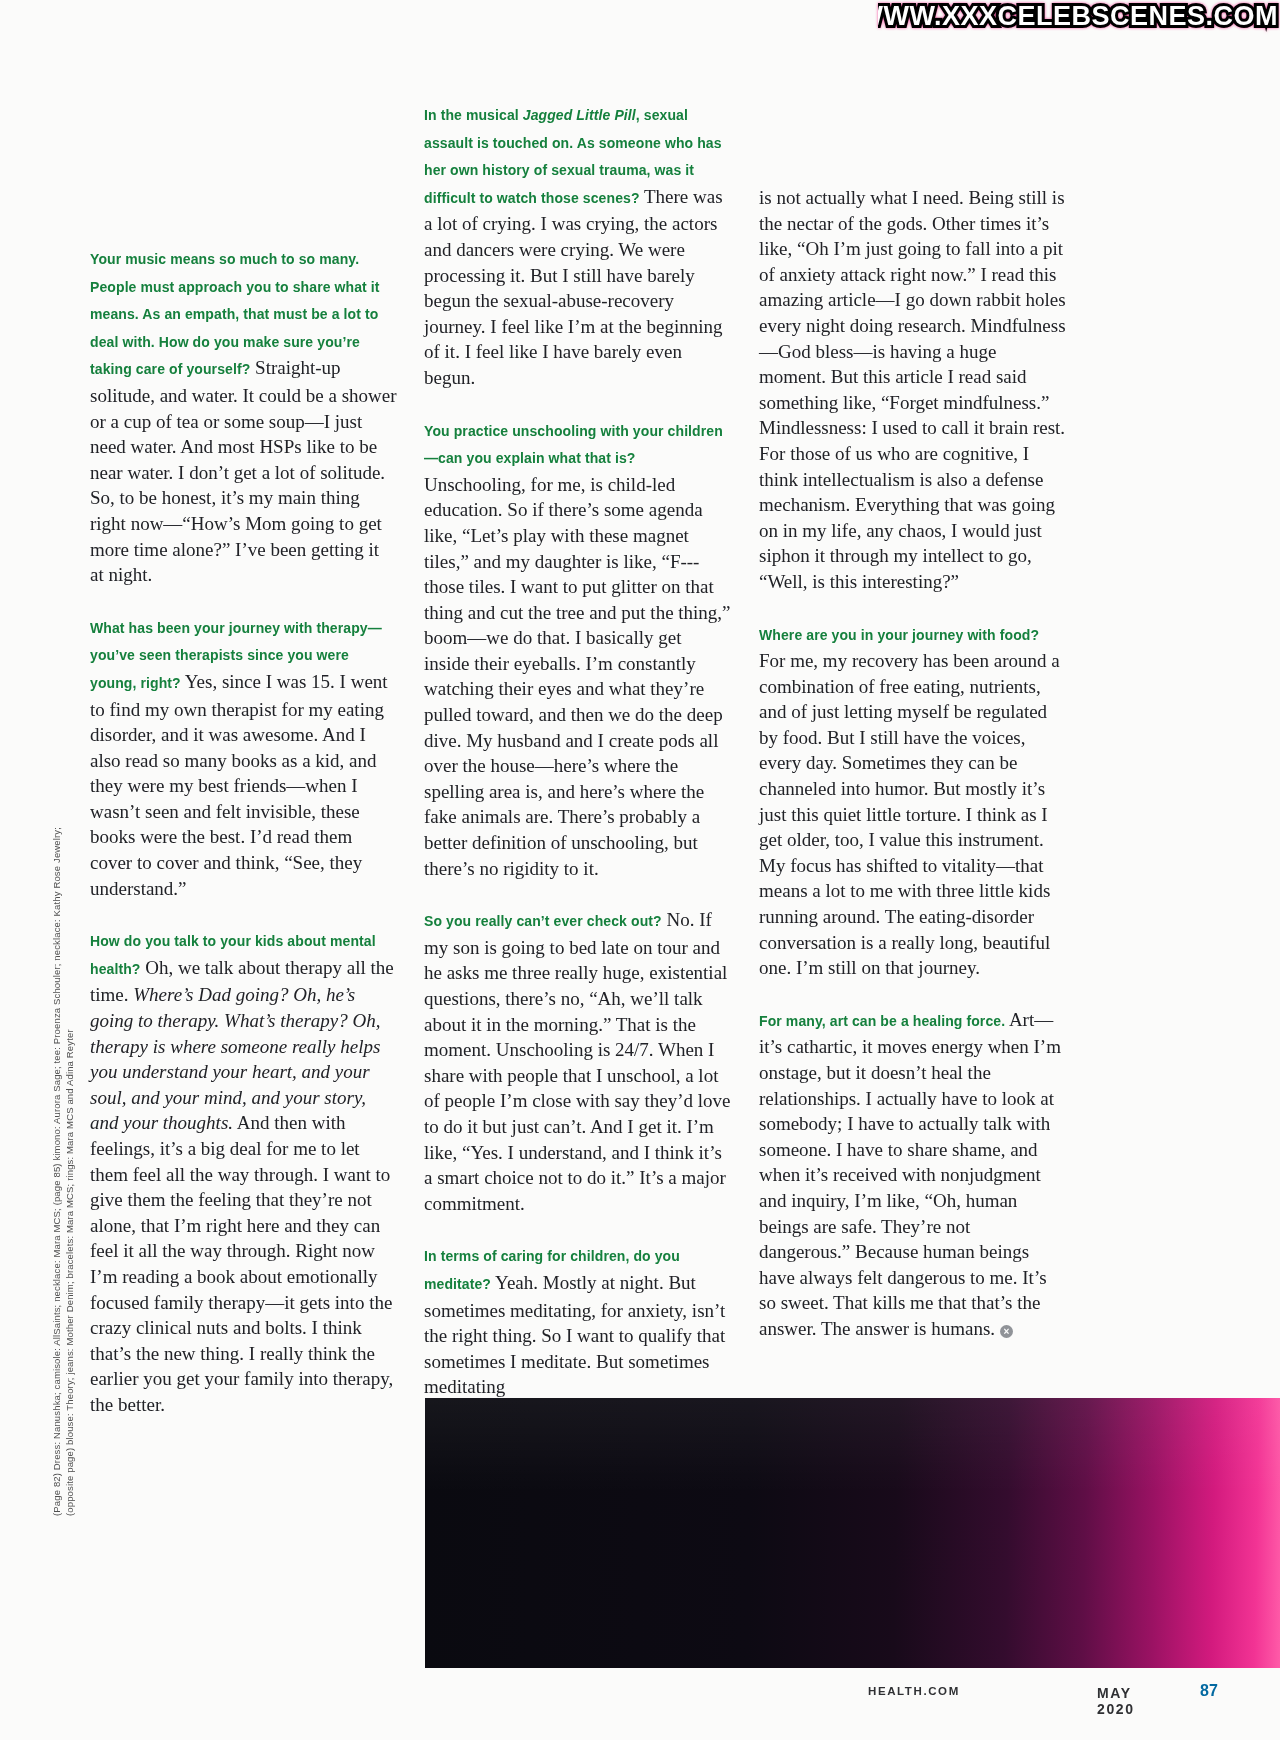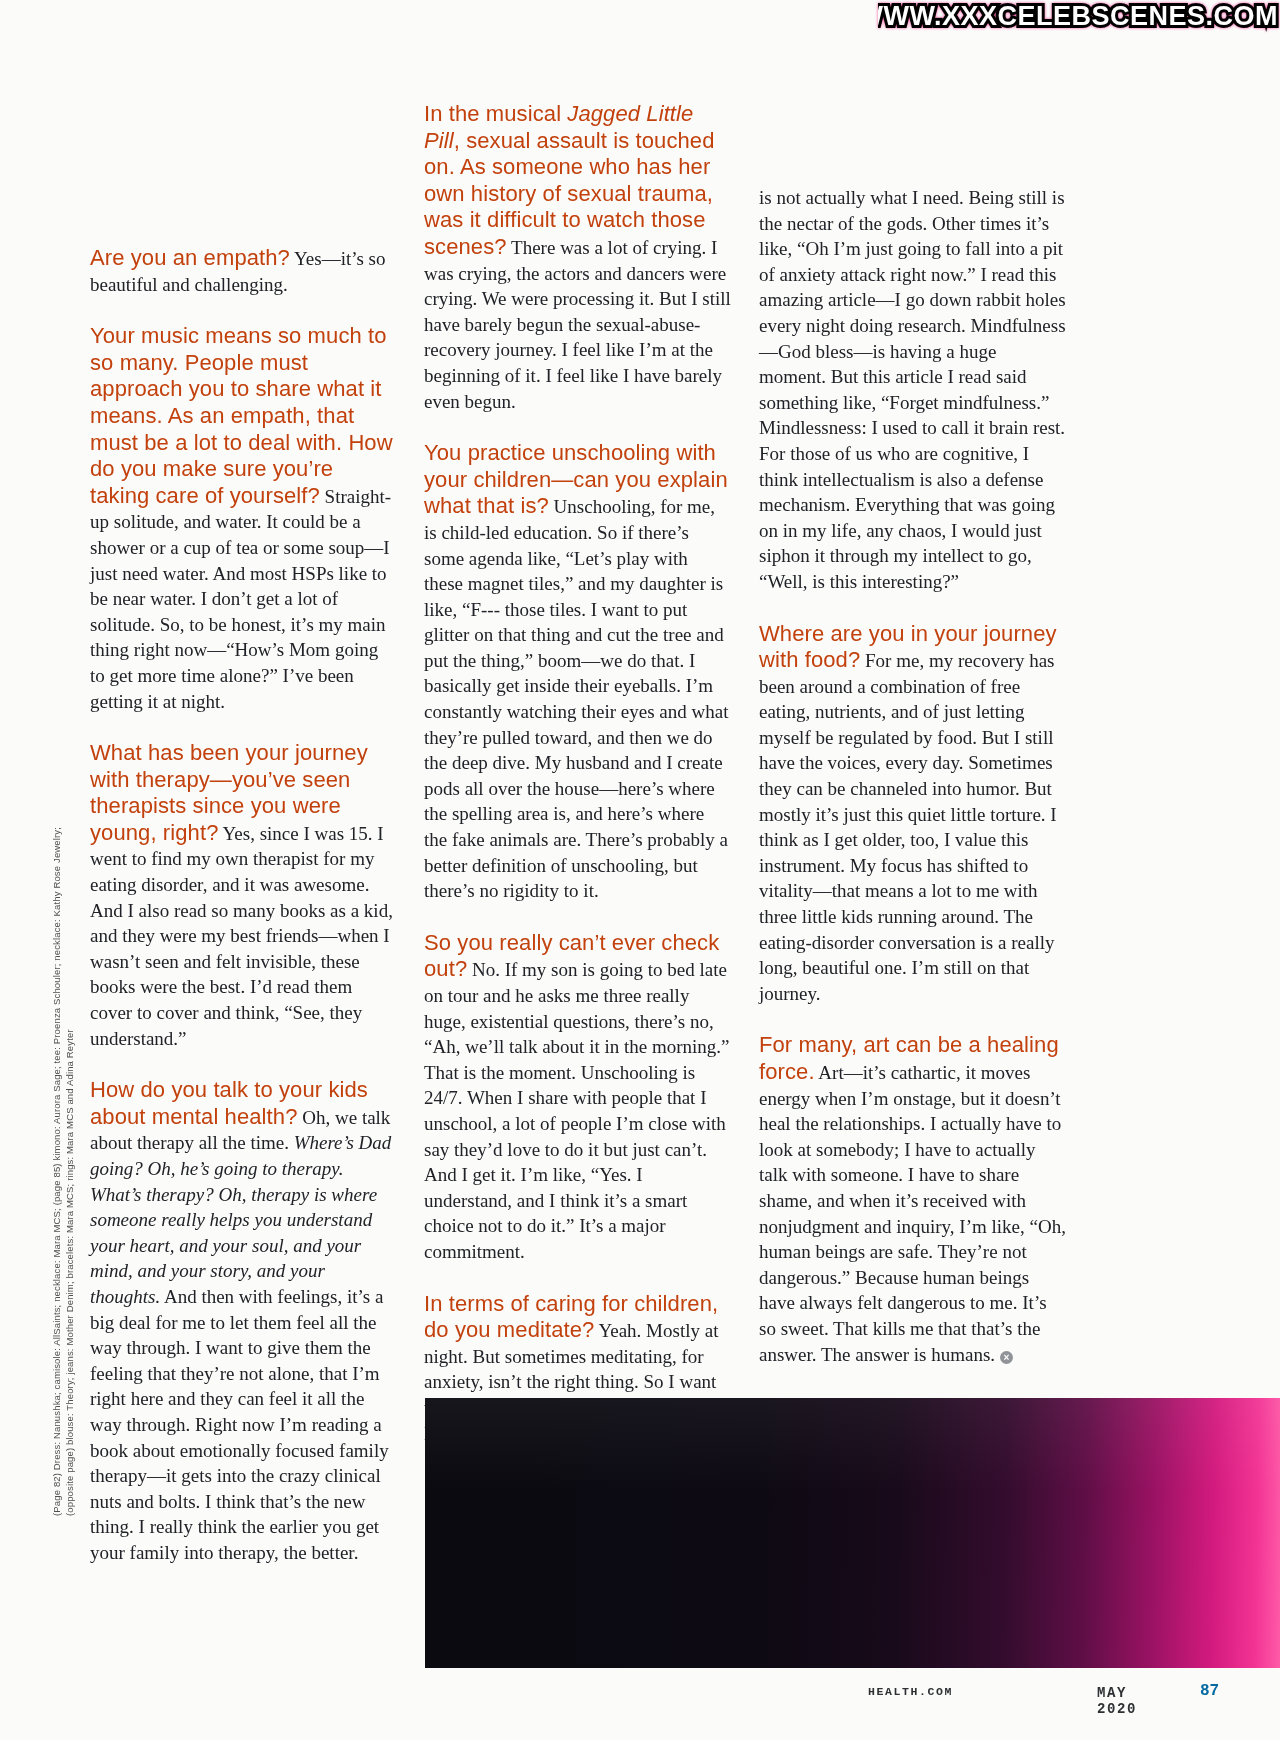--- a/index.html
+++ b/index.html
@@ -13,22 +13,22 @@
   .watermark-svg text { font-family:"Liberation Sans", sans-serif; font-weight:800; font-size:27px;
     letter-spacing:0.5px; fill:#ffffff; stroke:#000000; stroke-width:6px; paint-order:stroke fill; }
 
   
   .column { position:absolute; width:307px; color:#212227; font-size:19px; line-height:25.6px;
     text-align:left; }
   #col1 { left:90px;  top:245px; }
   #col2 { left:424px; top:101px; }
   #col3 { left:759px; top:185px; }
   .block { margin-bottom:26px; }
-  .q { font-family:"Liberation Sans", sans-serif; font-weight:400; font-size:22px;
-    letter-spacing:0.1px; color:#c2410c; }
+  .q { font-family:"Liberation Sans", sans-serif; font-weight:700; font-size:14px;
+    letter-spacing:0.1px; color:#15803d; }
   .it { font-style:italic; }
   .endmark { display:inline-block; width:13px; height:13px; border-radius:50%; background:#909398;
     color:#ffffff; font-size:10px; line-height:13px; text-align:center;
     font-family:"Liberation Sans", sans-serif; font-weight:700; vertical-align:0px; }
 
   
   .credits { position:absolute; left:50px; top:1516px; width:782px;
     transform:rotate(-90deg); transform-origin:0 0;
     font-family:"Liberation Sans", sans-serif; font-size:9.5px; line-height:13px;
     letter-spacing:0.15px; color:#4f4f4f; white-space:nowrap; }
@@ -36,36 +36,35 @@
   
   .gradient-bar { position:absolute; left:425px; top:1398px; width:855px; height:270px;
     background:linear-gradient(91deg,
       #0a0a10 0%, #0d0a13 38%, #180a1a 55%, #340c2e 68%,
       #5f0e46 77%, #9a1263 85%, #d31a7e 92%, #f23394 97%, #ff5ba8 100%); }
   .gradient-bar::after { content:""; position:absolute; inset:0;
     background:linear-gradient(180deg, rgba(255,255,255,0.05), rgba(0,0,0,0) 35%); }
 
   
   .footer { position:absolute; left:0; top:1682px; width:1139px; height:22px;
-    font-family:Liberation Mono, monospace; color:#2f3033; }
+    font-family:Liberation Sans, sans-serif; color:#2f3033; }
   .footer-site  { position:absolute; left:868px;  top:3px; font-size:11.5px; letter-spacing:1.6px; font-weight:600; }
   .footer-issue { position:absolute; left:1097px; top:3px; font-size:14px; letter-spacing:1.6px; font-weight:600; }
   .footer-page  { position:absolute; left:1200px; top:0;  font-size:16px; font-weight:700; color:#0369a1; }
 </style>
 </head>
 <body>
 
 <div class="page">
 
   <svg class="watermark-svg" viewBox="0 0 402 34">
     <text x="400" y="25" text-anchor="end">WWW.XXXCELEBSCENES.COM</text>
   </svg>
 
   <div class="column" id="col1">
-      <p class="block"><span class="q">Are you an empath?</span> <span class="a">Yes—it’s so beautiful and challenging.</span></p>
       <p class="block"><span class="q">Your music means so much to so many. People must approach you to share what it means. As an empath, that must be a lot to deal with. How do you make sure you’re taking care of yourself?</span> <span class="a">Straight-up solitude, and water. It could be a shower or a cup of tea or some soup—I just need water. And most HSPs like to be near water. I don’t get a lot of solitude. So, to be honest, it’s my main thing right now—“How’s Mom going to get more time alone?” I’ve been getting it at night.</span></p>
       <p class="block"><span class="q">What has been your journey with therapy—you’ve seen therapists since you were young, right?</span> <span class="a">Yes, since I was 15. I went to find my own therapist for my eating disorder, and it was awesome. And I also read so many books as a kid, and they were my best friends—when I wasn’t seen and felt invisible, these books were the best. I’d read them cover to cover and think, “See, they understand.”</span></p>
       <p class="block"><span class="q">How do you talk to your kids about mental health?</span> <span class="a">Oh, we talk about therapy all the time. </span><span class="a it">Where’s Dad going? Oh, he’s going to therapy. What’s therapy? Oh, therapy is where someone really helps you understand your heart, and your soul, and your mind, and your story, and your thoughts.</span><span class="a"> And then with feelings, it’s a big deal for me to let them feel all the way through. I want to give them the feeling that they’re not alone, that I’m right here and they can feel it all the way through. Right now I’m reading a book about emotionally focused family therapy—it gets into the crazy clinical nuts and bolts. I think that’s the new thing. I really think the earlier you get your family into therapy, the better.</span></p>
     </div>
   <div class="column" id="col2">
       <p class="block"><span class="q">In the musical </span><span class="q it">Jagged Little Pill</span><span class="q">, sexual assault is touched on. As someone who has her own history of sexual trauma, was it difficult to watch those scenes?</span> <span class="a">There was a lot of crying. I was crying, the actors and dancers were crying. We were processing it. But I still have barely begun the sexual-abuse-recovery journey. I feel like I’m at the beginning of it. I feel like I have barely even begun.</span></p>
       <p class="block"><span class="q">You practice unschooling with your children—can you explain what that is?</span> <span class="a">Unschooling, for me, is child-led education. So if there’s some agenda like, “Let’s play with these magnet tiles,” and my daughter is like, “F--- those tiles. I want to put glitter on that thing and cut the tree and put the thing,” boom—we do that. I basically get inside their eyeballs. I’m constantly watching their eyes and what they’re pulled toward, and then we do the deep dive. My husband and I create pods all over the house—here’s where the spelling area is, and here’s where the fake animals are. There’s probably a better definition of unschooling, but there’s no rigidity to it.</span></p>
       <p class="block"><span class="q">So you really can’t ever check out?</span> <span class="a">No. If my son is going to bed late on tour and he asks me three really huge, existential questions, there’s no, “Ah, we’ll talk about it in the morning.” That is the moment. Unschooling is 24/7. When I share with people that I unschool, a lot of people I’m close with say they’d love to do it but just can’t. And I get it. I’m like, “Yes. I understand, and I think it’s a smart choice not to do it.” It’s a major commitment.</span></p>
       <p class="block"><span class="q">In terms of caring for children, do you meditate?</span> <span class="a">Yeah. Mostly at night. But sometimes meditating, for anxiety, isn’t the right thing. So I want to qualify that sometimes I meditate. But sometimes meditating</span></p>
     </div>

